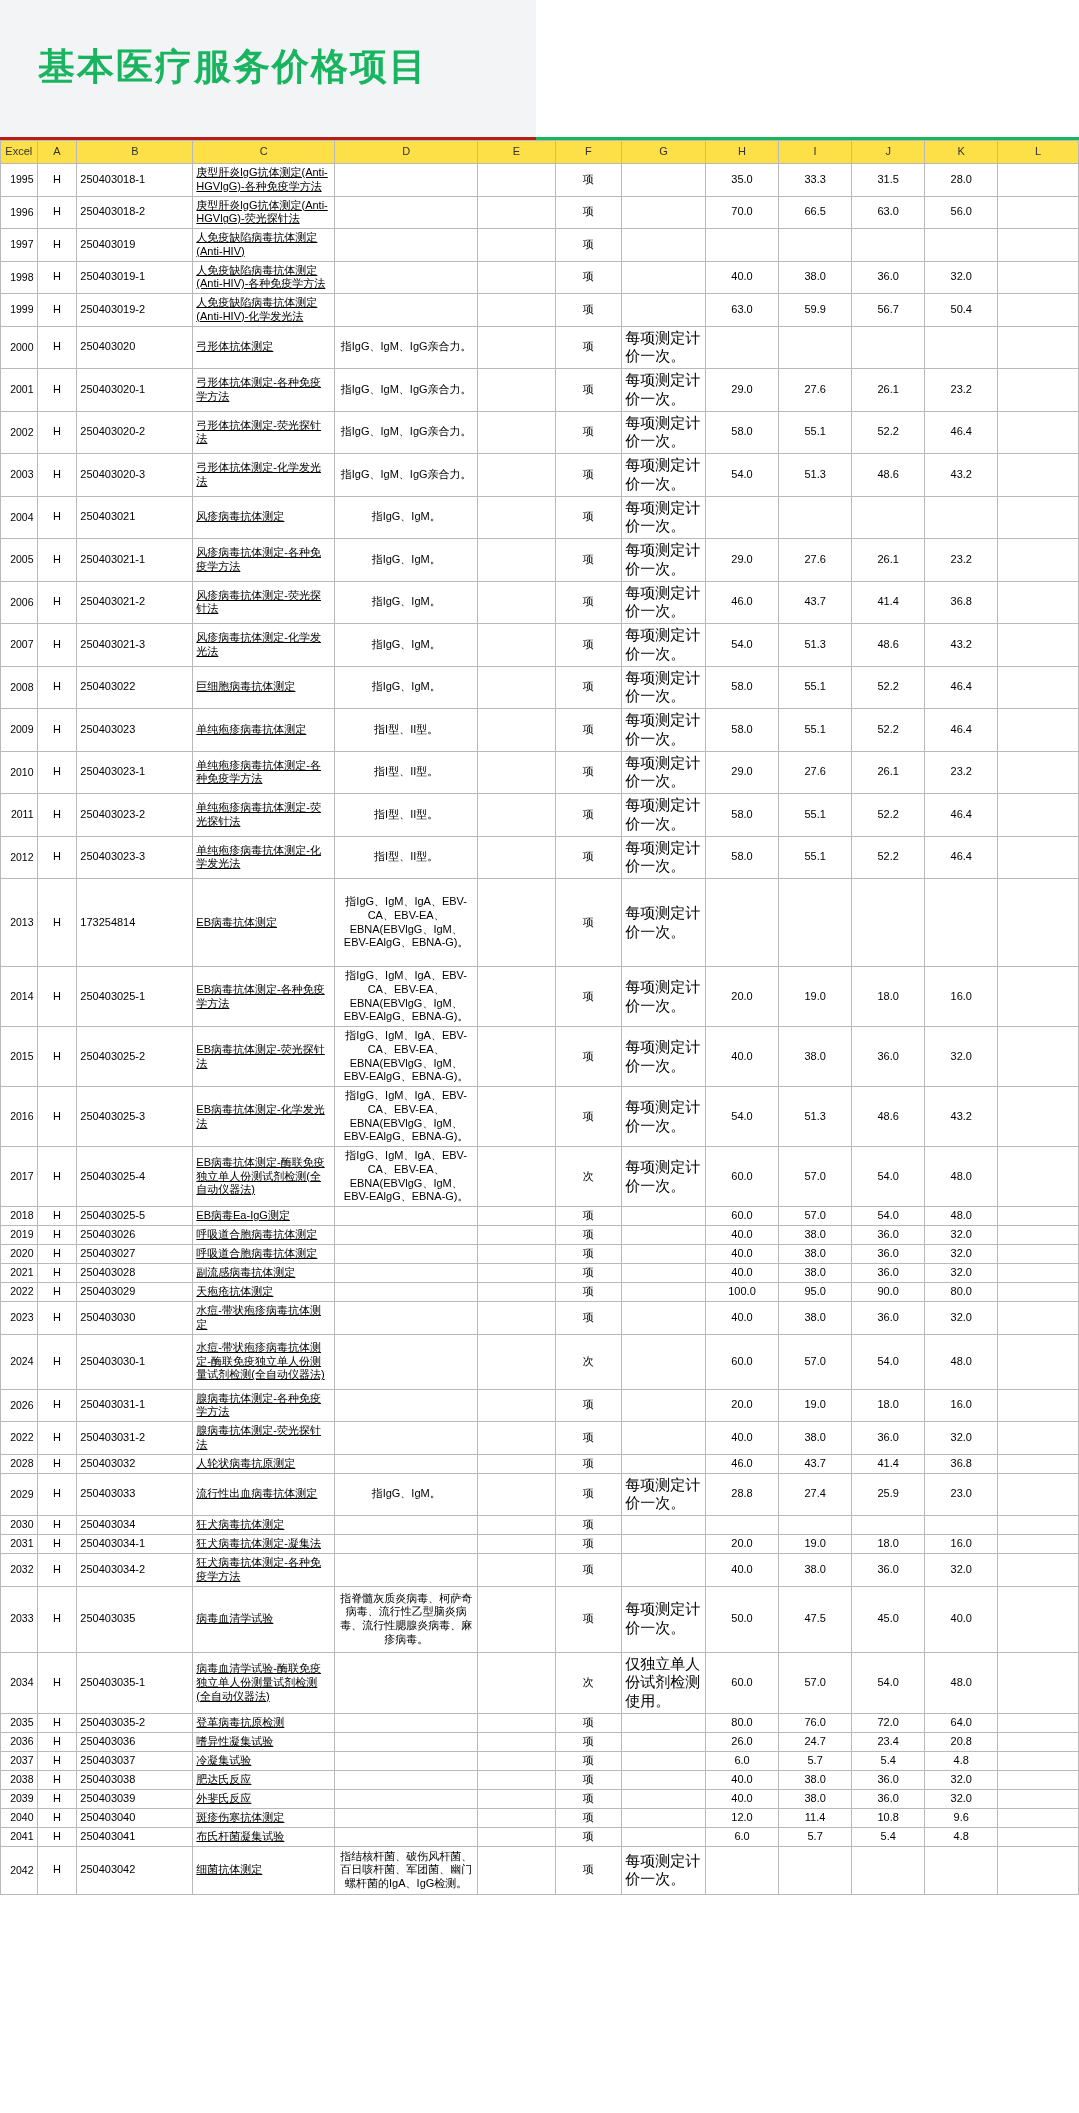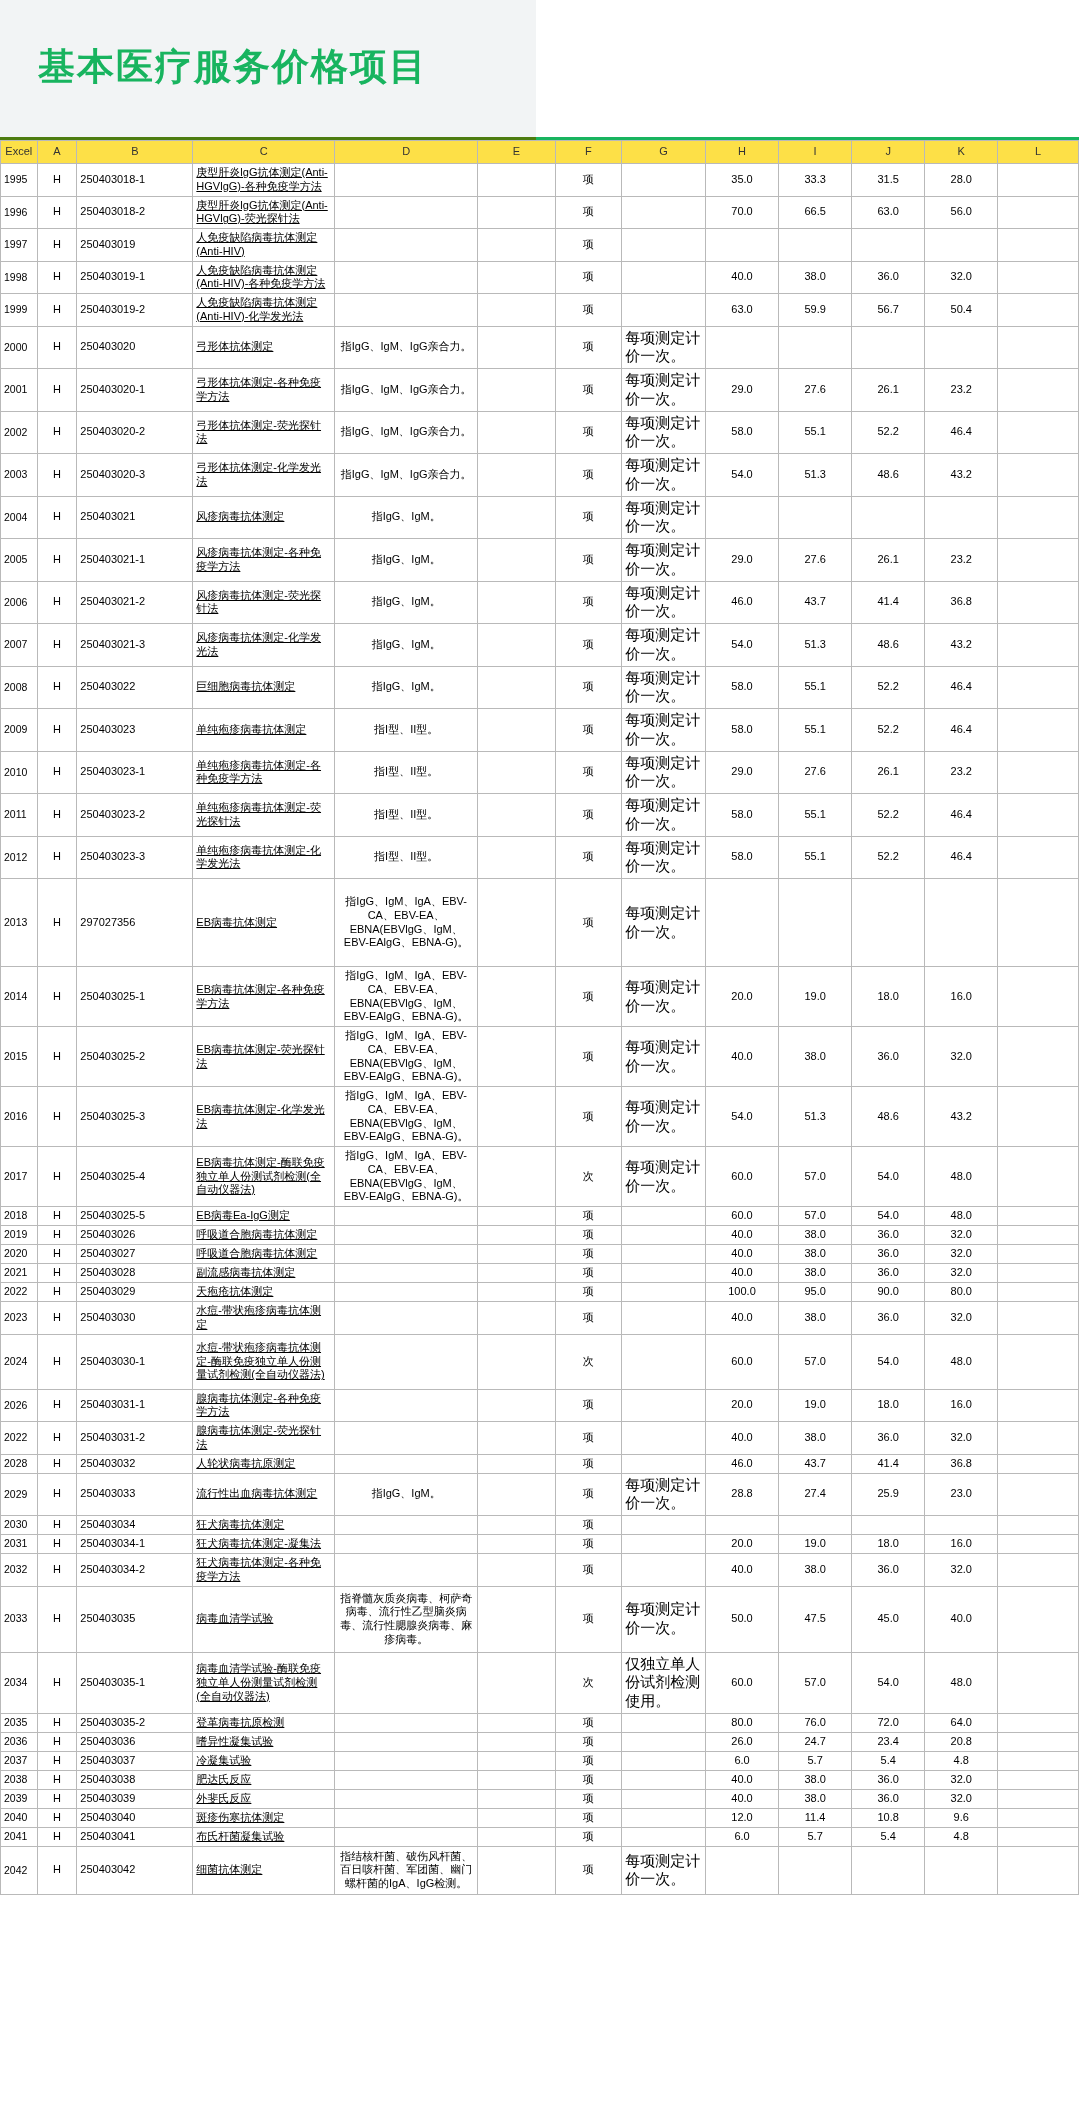--- a/index.html
+++ b/index.html
@@ -17,21 +17,21 @@
     width: 1079px;
     min-height: 2113px;
     background: #ffffff;
   }
   
   .header {
     position: relative;
     width: 536px;
     height: 140px;
     background: #f2f4f5;
-    border-bottom: 3px solid #4d7c0f;
+    border-bottom: 3px solid #b91c1c;
     box-sizing: border-box;
   }
   .header-title {
     position: absolute;
     left: 38px;
     top: 42px;
     font-size: 37px;
     font-weight: bold;
     color: #18b45f;
     letter-spacing: 2px;
@@ -79,21 +79,21 @@
   col.c-d     { width: 133px; }
   col.c-e     { width: 72px; }
   col.c-f     { width: 62px; }
   col.c-g     { width: 78px; }
   col.c-h     { width: 68px; }
   col.c-i     { width: 68px; }
   col.c-j     { width: 68px; }
   col.c-k     { width: 68px; }
   col.c-l     { width: 75px; }
 
-  td.idx { text-align: left; font-size: 10.5px; color: #000; }
+  td.idx { text-align: right; font-size: 10.5px; color: #000; }
   td.a   { text-align: center; }
   td.b   { text-align: left; padding-left: 5px; }
   td.c   { text-align: left; padding-left: 5px; text-decoration: underline; }
   td.d   { text-align: center; padding-left: 5px; }
   td.e   { text-align: left; }
   td.f   { text-align: center; }
   td.g   { text-align: left; padding-left: 4px; font-size: 15px; }
   td.num { text-align: center; }
   td.l   { text-align: center; }
   tr.r td { height: 14px; }
@@ -408,21 +408,21 @@
           <td class="g">每项测定计价一次。</td>
           <td class="num">58.0</td>
           <td class="num">55.1</td>
           <td class="num">52.2</td>
           <td class="num">46.4</td>
           <td class="l"></td>
         </tr>
         <tr class="r" style="height: 88px;">
           <td class="idx">2013</td>
           <td class="a">H</td>
-          <td class="b">297027356</td>
+          <td class="b">173254814</td>
           <td class="c">EB病毒抗体测定</td>
           <td class="d">指IgG、IgM、IgA、EBV-CA、EBV-EA、EBNA(EBVlgG、IgM、EBV-EAlgG、EBNA-G)。</td>
           <td class="e"></td>
           <td class="f">项</td>
           <td class="g">每项测定计价一次。</td>
           <td class="num"></td>
           <td class="num"></td>
           <td class="num"></td>
           <td class="num"></td>
           <td class="l"></td>

